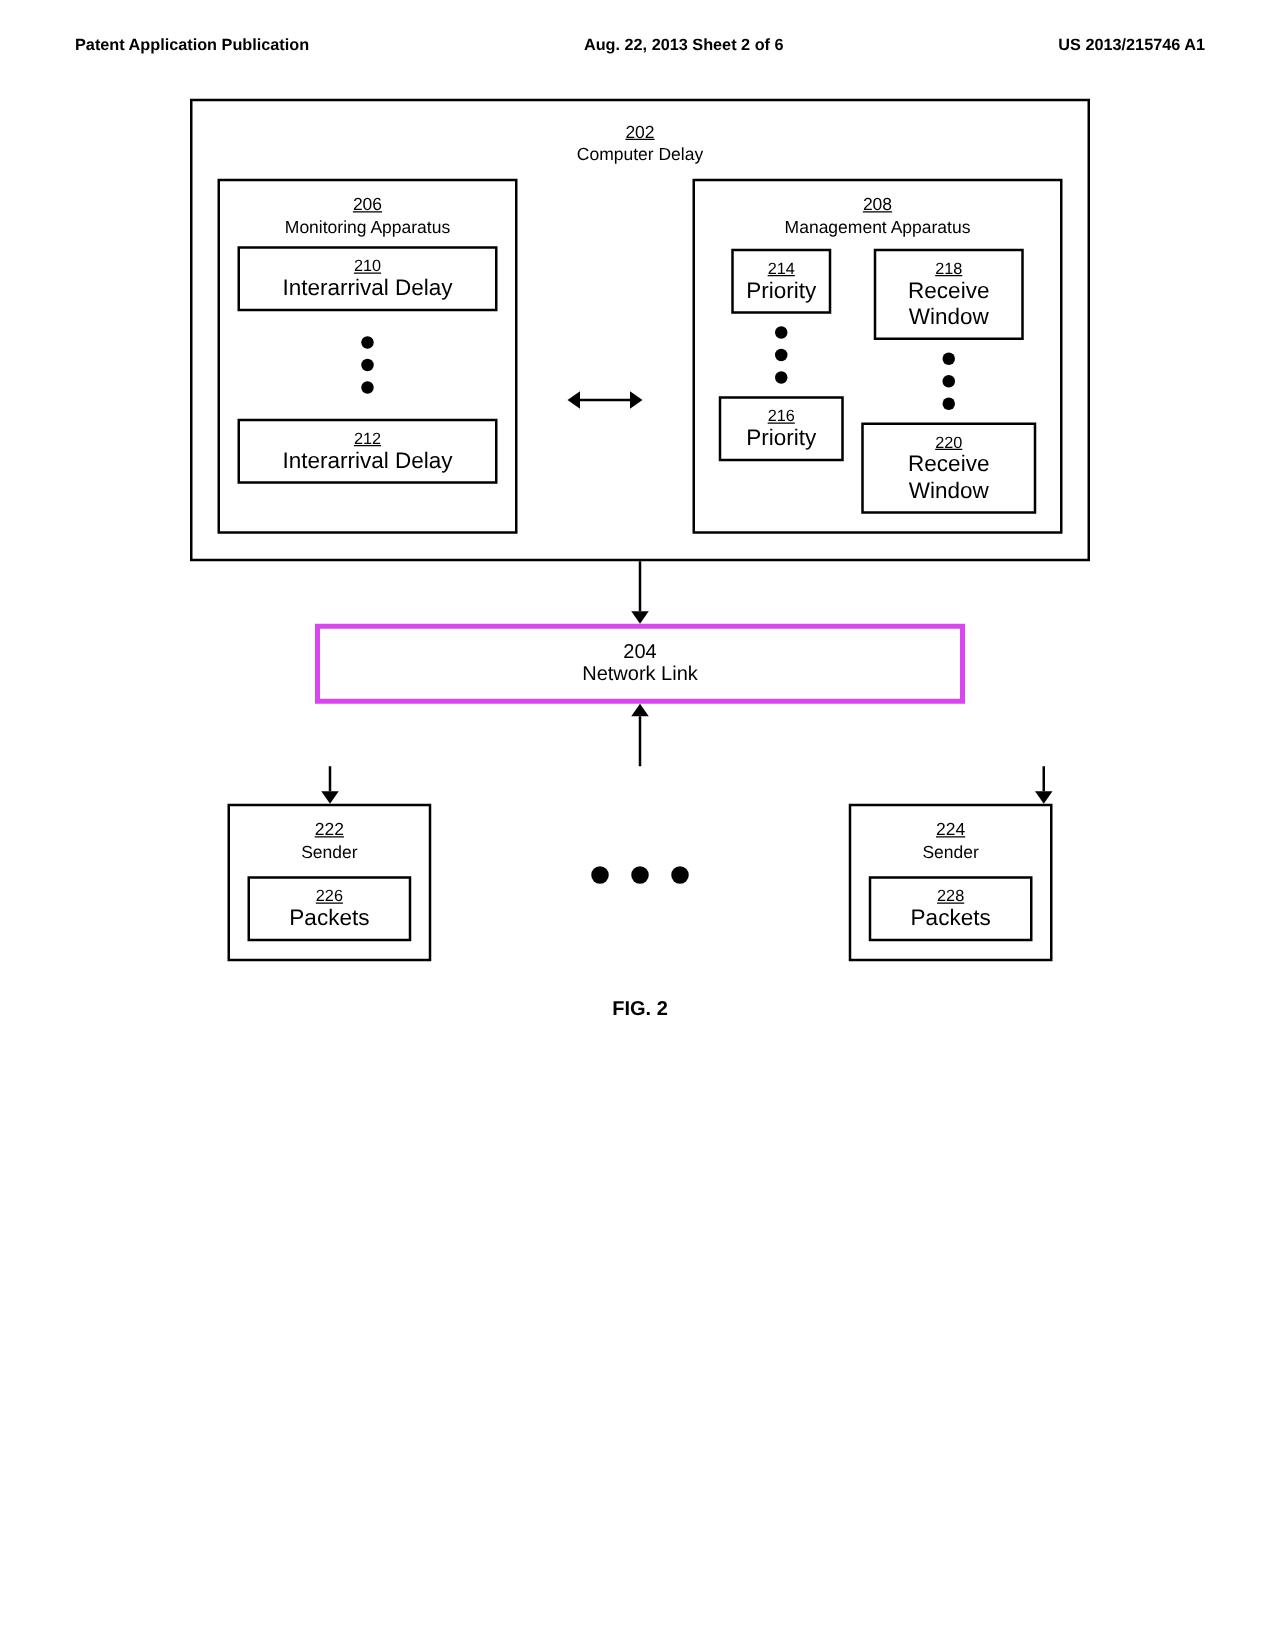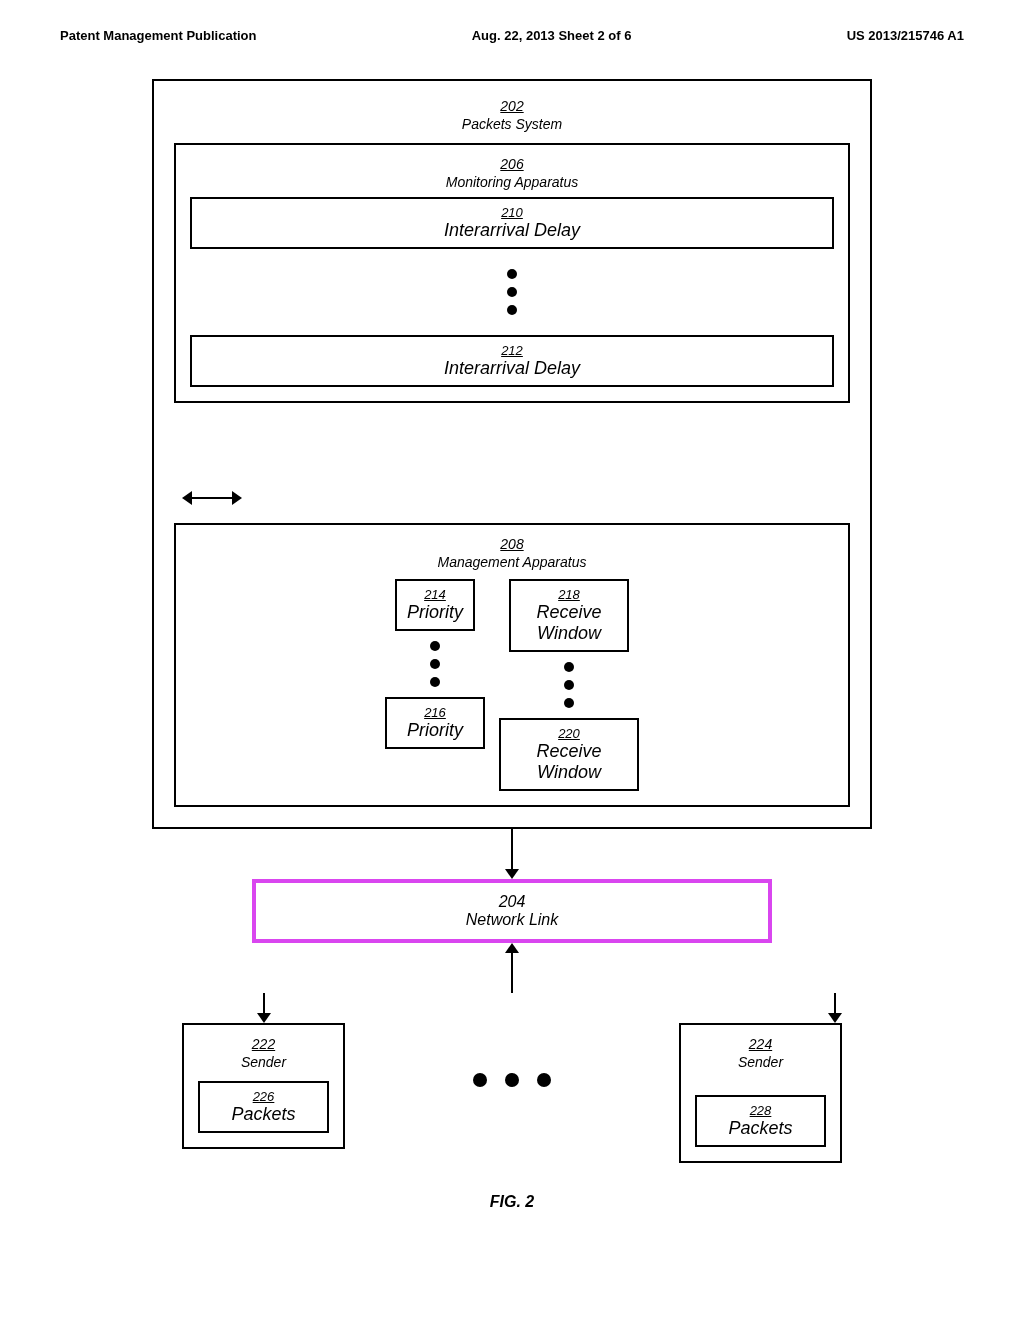--- a/index.html
+++ b/index.html
@@ -20,21 +20,20 @@
       font-weight: bold;
     }
 
     
     .diagram-area {
       display: flex;
       flex-direction: column;
       align-items: center;
       padding: 20px 80px;
       gap: 0;
-      font-style: italic;
     }
 
     
     .computer-system-box {
       border: 2px solid #000;
       width: 720px;
       padding: 16px 20px 20px 20px;
       position: relative;
     }
 
@@ -46,22 +45,22 @@
       text-decoration: underline;
       font-size: 14px;
     }
     .box-label .ref-name {
       font-size: 14px;
     }
 
     
     .inner-row {
       display: flex;
-      flex-direction: column;
-      gap: 18px;
+      flex-direction: row;
+      gap: 32px;
       margin-top: 10px;
       align-items: stretch;
     }
 
     
     .monitoring-box {
       border: 2px solid #000;
       flex: 0 0 240px;
       padding: 10px 14px 14px 14px;
     }
@@ -155,31 +154,31 @@
       width: 0; height: 0;
       border-top: 7px solid transparent;
       border-bottom: 7px solid transparent;
       border-left: 10px solid #000;
     }
   </style>
 </head>
 <body>
 
 <div class="patent-header">
-  <span>Patent Management Publication</span>
+  <span>Patent Application Publication</span>
   <span>Aug. 22, 2013  Sheet 2 of 6</span>
   <span>US 2013/215746 A1</span>
 </div>
 
 <div class="diagram-area">
 
   <div class="computer-system-box">
     <div class="box-label">
       <div><span class="ref-num">202</span></div>
-      <div><span class="ref-name">Packets System</span></div>
+      <div><span class="ref-name">Computer Delay</span></div>
     </div>
 
     <div class="inner-row">
 
       <div class="monitoring-box">
         <div class="box-label">
           <div><span class="ref-num">206</span></div>
           <div><span class="ref-name">Monitoring Apparatus</span></div>
         </div>
         <div class="monitoring-inner">
@@ -298,21 +297,21 @@
 
       <div style="height:30px; display:flex; flex-direction:column; align-items:center;">
         <div style="width:2px; background:#000; flex:1;"></div>
         <div style="width:0; height:0; border-left:7px solid transparent; border-right:7px solid transparent; border-top:10px solid #000;"></div>
       </div>
       <div class="sender-box">
         <div class="box-label">
           <div><span class="ref-num">224</span></div>
           <div><span class="ref-name">Sender</span></div>
         </div>
-        <div class="small-box" style="margin-top:24px;">
+        <div class="small-box" style="margin-top:10px;">
           <div class="ref-num">228</div>
           <div class="ref-name">Packets</div>
         </div>
       </div>
     </div>
 
   </div>
 
   <div class="fig-label" style="margin-top:30px;">FIG. 2</div>
 

